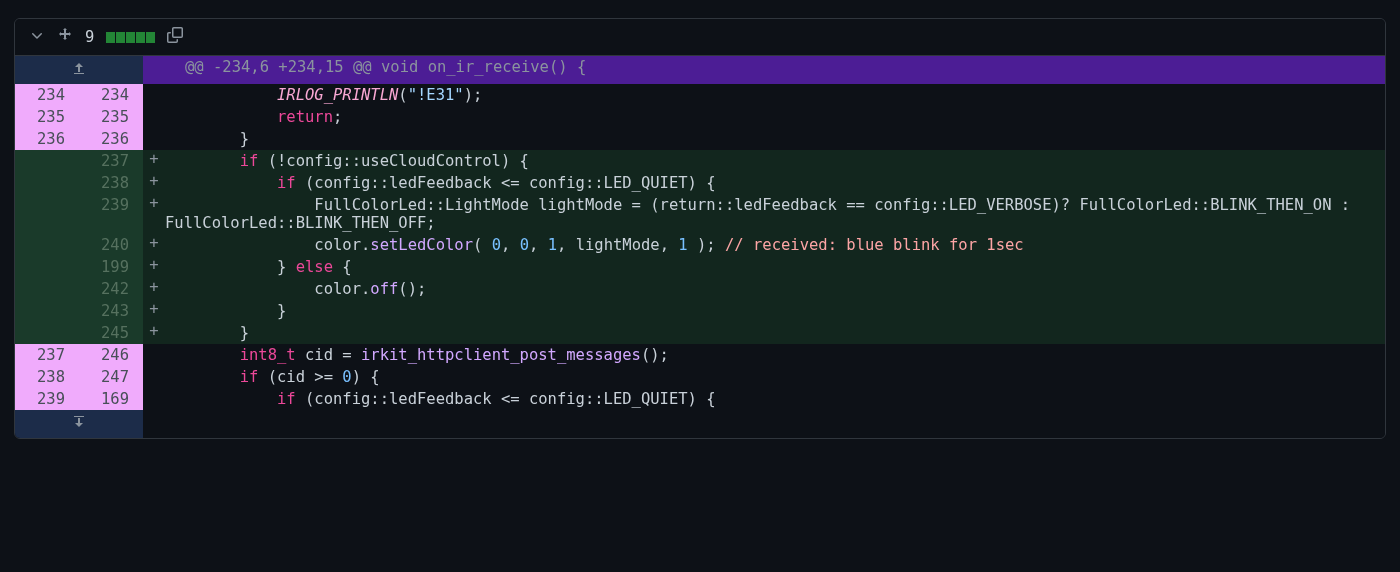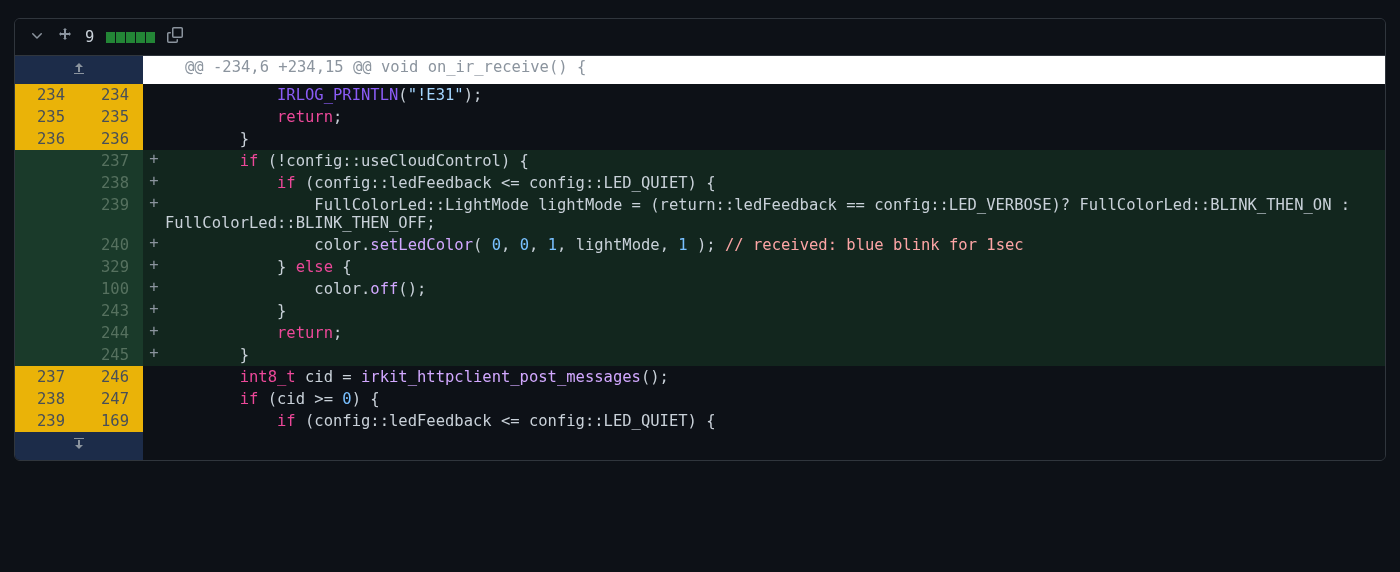--- a/index.html
+++ b/index.html
@@ -50,34 +50,34 @@
     text-align: center;
     color: #8b949e;
     user-select: none;
   }
   .code {
     white-space: pre-wrap;
     word-break: break-word;
     padding: 2px 10px 2px 0;
     font-family: ui-monospace, SFMono-Regular, Menlo, monospace;
   }
-  tr.hunk td { background: #ffffff; color: #8b949e; }
+  tr.hunk td { background: #4c1d95; color: #8b949e; }
   tr.hunk .num { background: #1c2c49; text-align: center; padding: 4px 0; }
   tr.hunk .code { color: #8b949e; padding-left: 20px; }
   tr.add td.num { background: #1a3a2a; color: #56715f; }
   tr.add td.sign, tr.add td.code { background: #12261e; }
-  tr.ctx td.num { background: #eab308; }
+  tr.ctx td.num { background: #f0abfc; }
   tr.ctx td.sign, tr.ctx td.code { background: #0d1117; }
 
   tr.expand td { background:#1c2c49; color:#8b949e; text-align:center; padding:4px 0; }
   .expand-ico { color:#8b949e; }
 
   .tok-kw { color: #ec4899; }
   .tok-fn { color: #d2a8ff; }
-  .tok-fn2 { color: #8b5cf6; }
+  .tok-fn2 { color: #f9a8d4; font-style: italic; }
   .tok-str { color: #a5d6ff; }
   .tok-num { color: #79c0ff; }
   .tok-cm { color: #fca5a5; }
   .tok-pl { color: #c9d1d9; }
 </style>
 </head>
 <body>
 
 <div class="diff-container">
   <div class="file-header">
@@ -157,41 +157,35 @@
           <td class="code"><span class="tok-pl">                FullColorLed::LightMode lightMode = (return::ledFeedback == config::LED_VERBOSE)? FullColorLed::BLINK_THEN_ON : FullColorLed::BLINK_THEN_OFF;</span></td>
         </tr>
         <tr class="add">
           <td class="num"></td>
           <td class="num">240</td>
           <td class="sign">+</td>
           <td class="code"><span class="tok-pl">                color.</span><span class="tok-fn">setLedColor</span><span class="tok-pl">( </span><span class="tok-num">0</span><span class="tok-pl">, </span><span class="tok-num">0</span><span class="tok-pl">, </span><span class="tok-num">1</span><span class="tok-pl">, lightMode, </span><span class="tok-num">1</span><span class="tok-pl"> ); </span><span class="tok-cm">// received: blue blink for 1sec</span></td>
         </tr>
         <tr class="add">
           <td class="num"></td>
-          <td class="num">329</td>
+          <td class="num">199</td>
           <td class="sign">+</td>
           <td class="code"><span class="tok-pl">            } </span><span class="tok-kw">else</span><span class="tok-pl"> {</span></td>
         </tr>
         <tr class="add">
           <td class="num"></td>
-          <td class="num">100</td>
+          <td class="num">242</td>
           <td class="sign">+</td>
           <td class="code"><span class="tok-pl">                color.</span><span class="tok-fn">off</span><span class="tok-pl">();</span></td>
         </tr>
         <tr class="add">
           <td class="num"></td>
           <td class="num">243</td>
           <td class="sign">+</td>
           <td class="code"><span class="tok-pl">            }</span></td>
-        </tr>
-        <tr class="add">
-          <td class="num"></td>
-          <td class="num">244</td>
-          <td class="sign">+</td>
-          <td class="code"><span class="tok-pl">            </span><span class="tok-kw">return</span><span class="tok-pl">;</span></td>
         </tr>
         <tr class="add">
           <td class="num"></td>
           <td class="num">245</td>
           <td class="sign">+</td>
           <td class="code"><span class="tok-pl">        }</span></td>
         </tr>
         <tr class="ctx">
           <td class="num">237</td>
           <td class="num">246</td>

